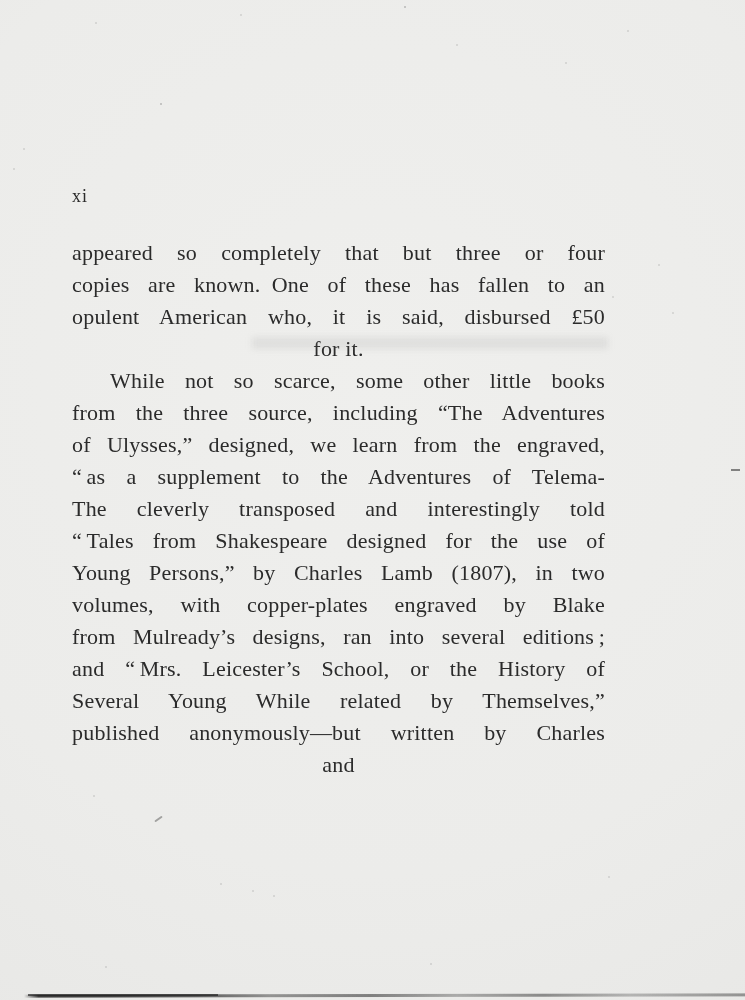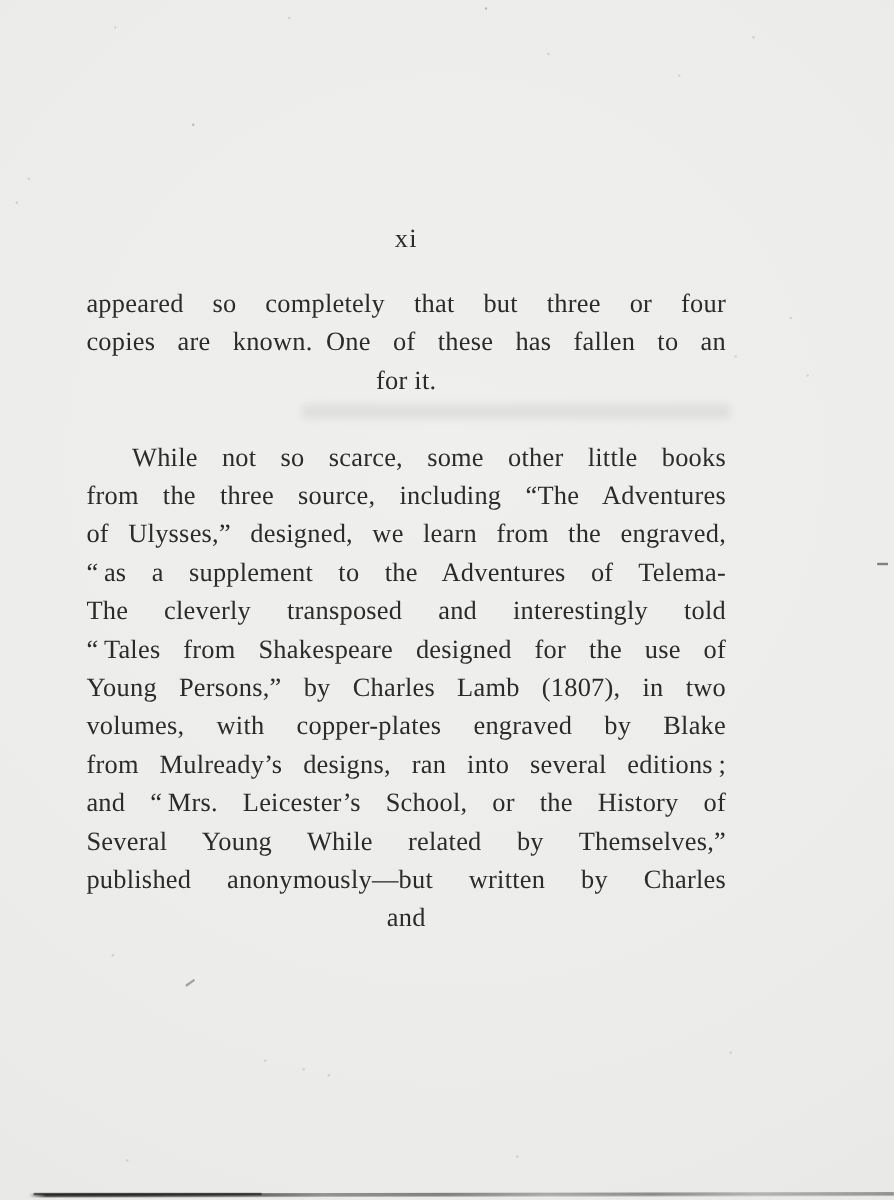--- a/index.html
+++ b/index.html
@@ -16,34 +16,33 @@
     position:relative;
     width:745px;height:1000px;
     overflow:hidden;
     background:radial-gradient(ellipse 120% 90% at 50% 38%,
       #efefed 0%, var(--paper) 55%, #e7e7e5 92%, #e4e4e2 100%);
     color:var(--ink);
   }
   .page-number{
     position:absolute;
     left:72px;top:186px;width:533px;
-    text-align:center;
-    font-size:22px;
+    font-size:18px;
     letter-spacing:1px;
   }
   .text-block{
     position:absolute;
     left:72px;top:237px;width:533px;
     font-size:22px;
     line-height:32px;
     letter-spacing:0.2px;
   }
   .line{min-height:32px;text-align:center;}
   .justify{text-align:justify;text-align-last:justify;}
-  .indent{text-indent:38px;margin-top:32px;}
+  .indent{text-indent:38px;}
   .catchword{text-align:center;}
 
   
   .smudge{
     position:absolute;left:252px;top:337px;width:356px;height:12px;
     background:rgba(125,125,122,0.13);
     filter:blur(3px);
   }
   .bottom-edge-line{
     position:absolute;left:24px;bottom:3px;width:721px;height:3px;
@@ -80,20 +79,21 @@
 </head>
 <body>
 
 <div class="scan-page">
 
   <div class="page-number">xi</div>
 
   <div class="text-block">
     <div class="line justify">appeared so completely that but three or four</div>
     <div class="line justify">copies are known. One of these has fallen to an</div>
+    <div class="line justify">opulent American who, it is said, disbursed £50</div>
     <div class="line">for it.</div>
     <div class="line justify indent">While not so scarce, some other little books</div>
     <div class="line justify">from the three source, including “The Adventures</div>
     <div class="line justify">of Ulysses,” designed, we learn from the engraved,</div>
     <div class="line justify">“ as a supplement to the Adventures of Telema-</div>
     <div class="line justify">The cleverly transposed and interestingly told</div>
     <div class="line justify">“ Tales from Shakespeare designed for the use of</div>
     <div class="line justify">Young Persons,” by Charles Lamb (1807), in two</div>
     <div class="line justify">volumes, with copper-plates engraved by Blake</div>
     <div class="line justify">from Mulready’s designs, ran into several editions ;</div>

